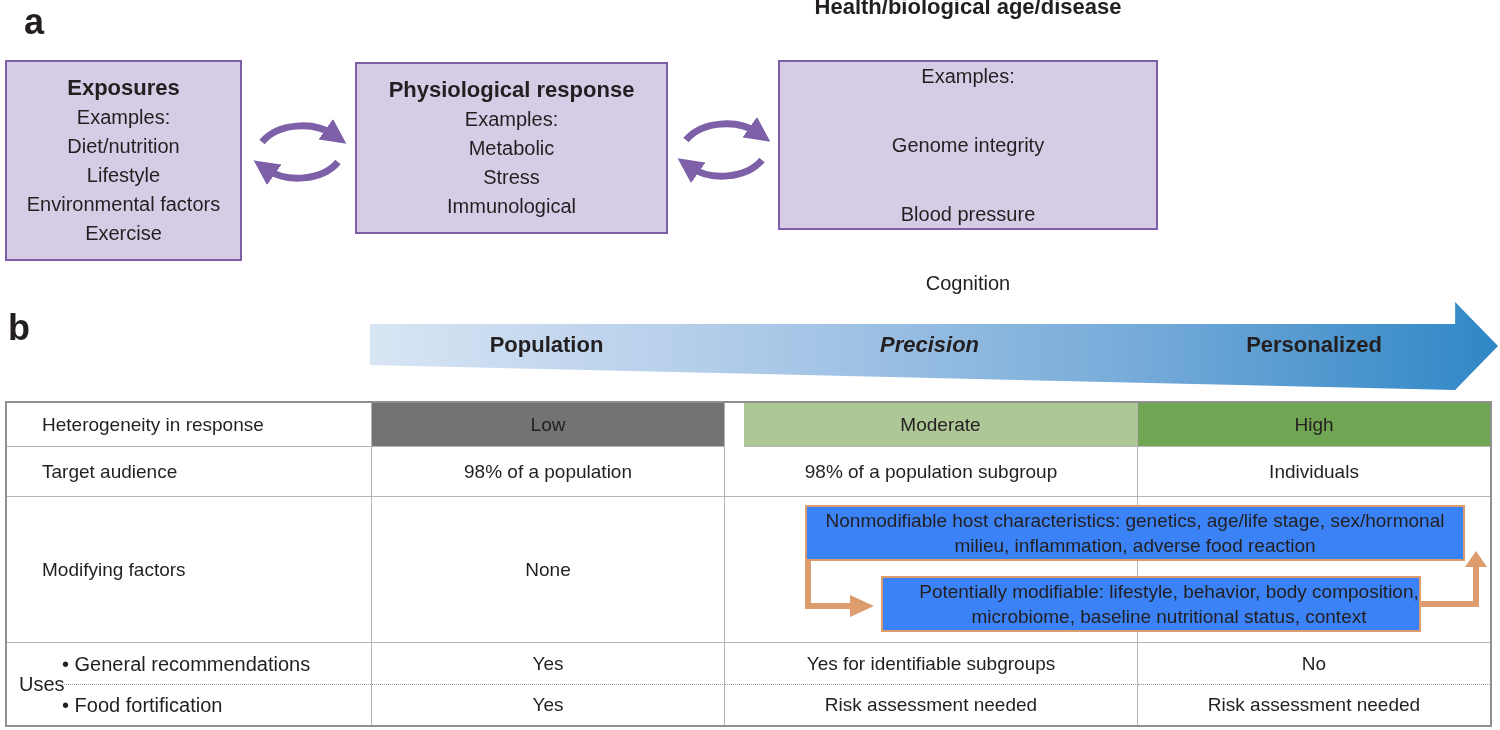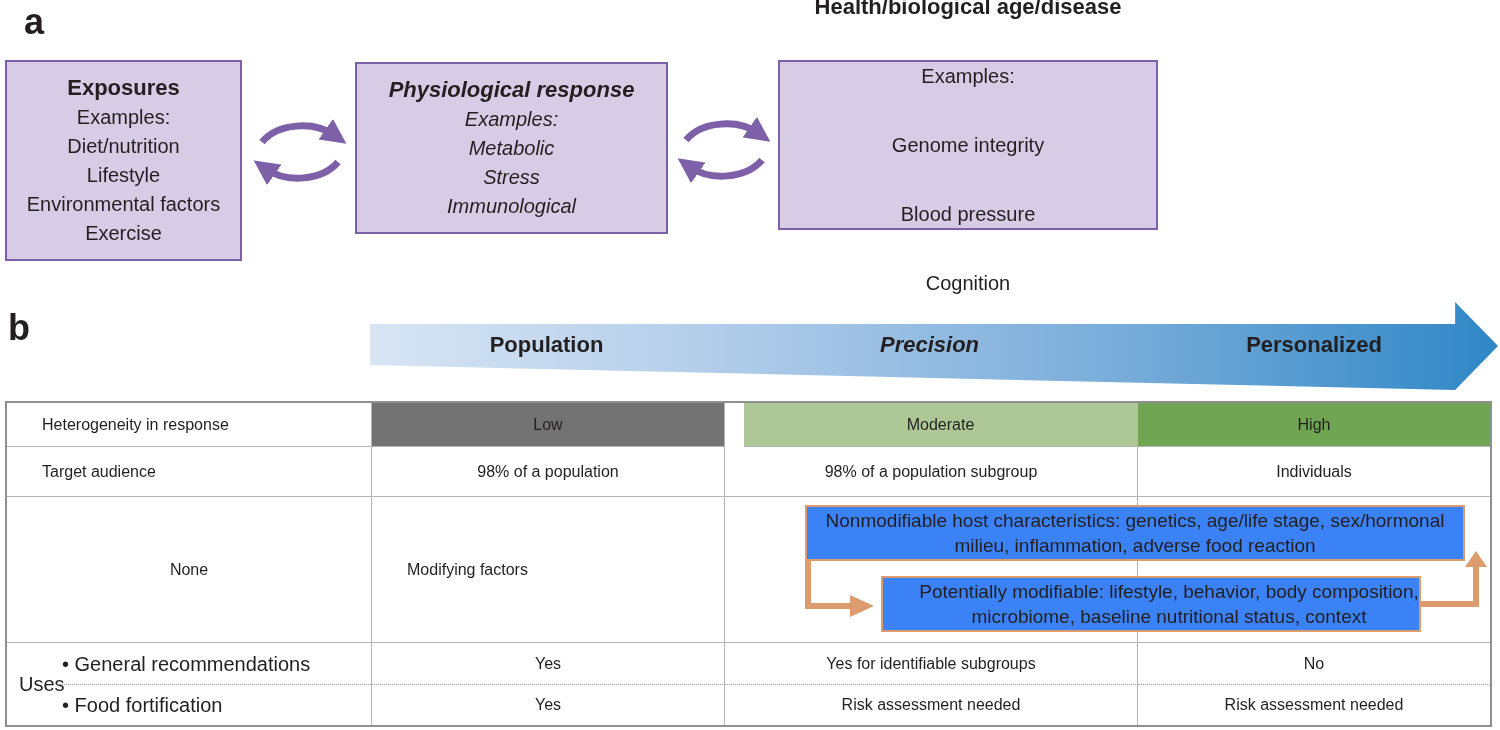--- a/index.html
+++ b/index.html
@@ -35,21 +35,21 @@
   
   .tbl{
     position:absolute;left:5px;top:401px;width:1487px;height:326px;
     display:grid;grid-template-columns:365px 353px 413px 1fr;
     grid-template-rows:44px 50px 146px 42px 1fr;
     border:2px solid #8f8f8f;box-sizing:border-box;background:#fff;z-index:1;
   }
   .cell{
     border-right:1px solid #b5b5b5;border-bottom:1px solid #b5b5b5;
     display:flex;align-items:center;justify-content:center;
-    font-size:16px;box-sizing:border-box;
+    font-size:19px;box-sizing:border-box;
   }
   .cell.c4{border-right:none;}
   .cell.rowhead{justify-content:flex-start;padding-left:35px;}
   .cell.dotted{border-bottom:1px dotted #9a9a9a;}
   .cell.nobot{border-bottom:none;}
   .bg-low{background:#737373;}
   .bg-moderate{background:#adc796;margin-left:19px;}
   .bg-high{background:#70a553;}
   .uses-cell{
     grid-column:1;grid-row:4/6;position:relative;display:block;
@@ -85,21 +85,21 @@
 <svg class="cycle" style="left:252px;top:110px;" width="96" height="84" viewBox="0 0 96 84">
   <defs>
     <marker id="ah" viewBox="0 0 10 10" refX="4" refY="5" markerWidth="3.6" markerHeight="3.6" orient="auto">
       <path d="M0,0 L10,5 L0,10 Z" fill="#7d60a8"></path>
     </marker>
   </defs>
   <path d="M10,32 C26,13 62,11 82,25" stroke="#7d60a8" stroke-width="7" fill="none" marker-end="url(#ah)"></path>
   <path d="M86,52 C70,71 34,73 14,59" stroke="#7d60a8" stroke-width="7" fill="none" marker-end="url(#ah)"></path>
 </svg>
 
-<div class="pbox" style="left:355px;top:62px;width:313px;height:172px;font-style:italic;">
+<div class="pbox" style="left:355px;top:62px;width:313px;height:172px;">
   <div class="ptitle">Physiological response</div>
   <div class="pline">Examples:</div>
   <div class="pline">Metabolic</div>
   <div class="pline">Stress</div>
   <div class="pline">Immunological</div>
 </div>
 
 <svg class="cycle" style="left:676px;top:108px;" width="96" height="84" viewBox="0 0 96 84">
   <path d="M10,32 C26,13 62,11 82,25" stroke="#7d60a8" stroke-width="7" fill="none" marker-end="url(#ah)"></path>
   <path d="M86,52 C70,71 34,73 14,59" stroke="#7d60a8" stroke-width="7" fill="none" marker-end="url(#ah)"></path>
@@ -127,22 +127,22 @@
   <div class="cell rowhead">Heterogeneity in response</div>
   <div class="cell bg-low">Low</div>
   <div class="cell bg-moderate">Moderate</div>
   <div class="cell c4 bg-high">High</div>
 
   <div class="cell rowhead">Target audience</div>
   <div class="cell">98% of a population</div>
   <div class="cell">98% of a population subgroup</div>
   <div class="cell c4">Individuals</div>
 
+  <div class="cell rowhead">Modifying factors</div>
   <div class="cell">None</div>
-  <div class="cell rowhead">Modifying factors</div>
   <div class="cell"></div>
   <div class="cell c4"></div>
 
   <div class="uses-cell">
     <span class="uses-word">Uses</span>
     <span class="uses-sub1">• General recommendations</span>
     <span class="uses-dot"></span>
     <span class="uses-sub2">• Food fortification</span>
   </div>
   <div class="cell dotted" style="grid-column:2;grid-row:4;">Yes</div>

